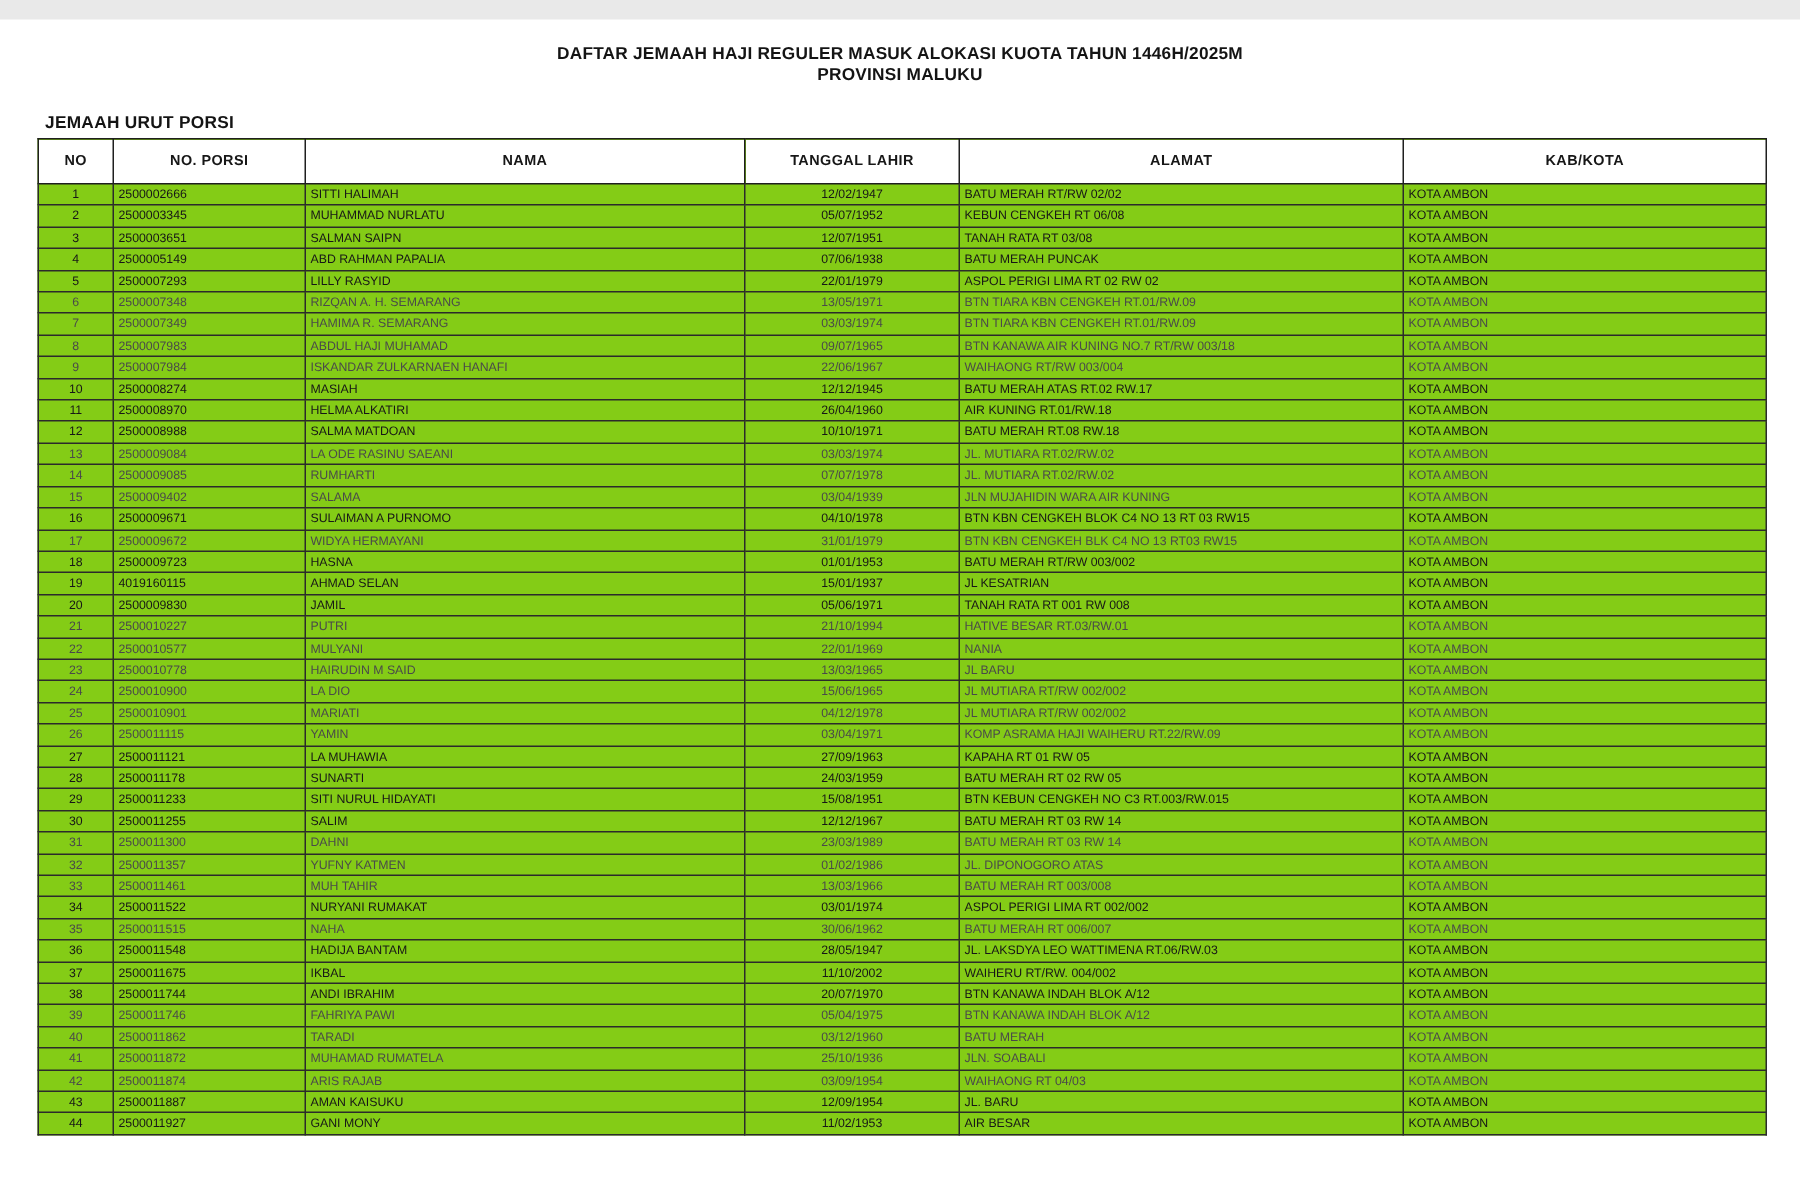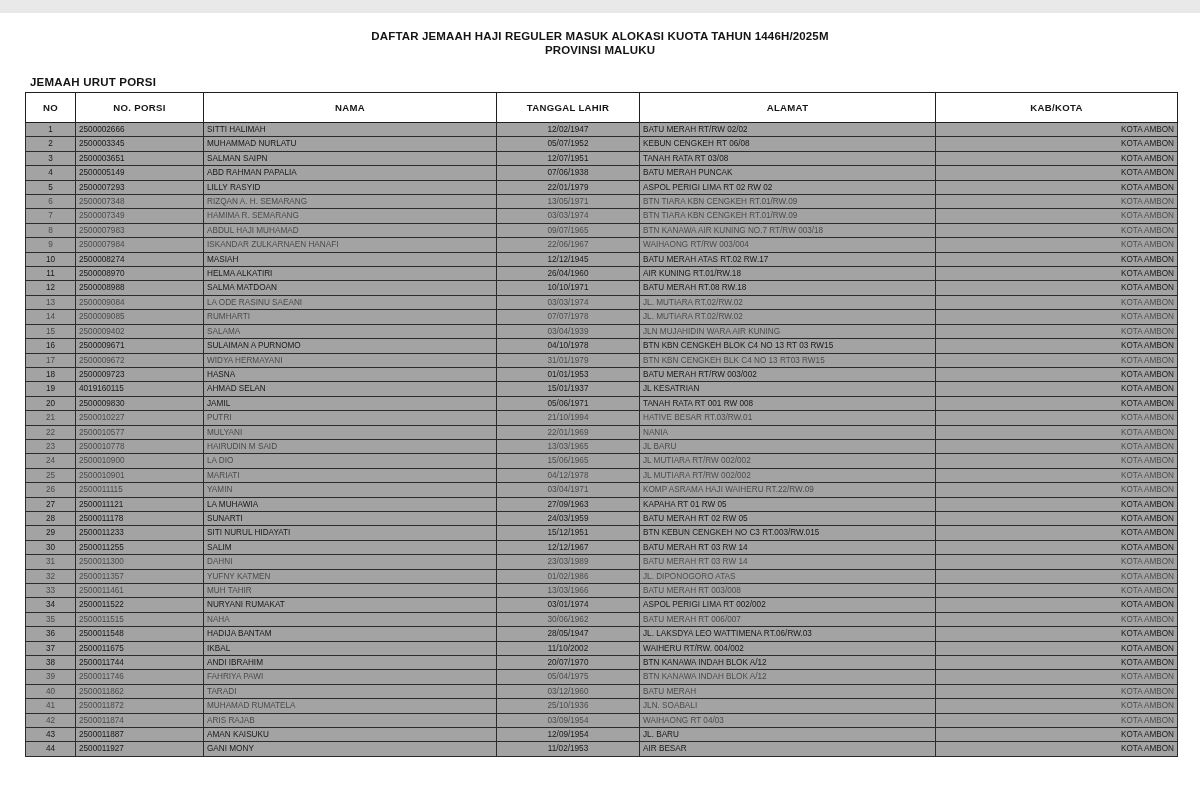--- a/index.html
+++ b/index.html
@@ -42,21 +42,21 @@
     font-weight: bold;
     color: #141414;
     letter-spacing: 0.2px;
   }
   table.main {
     position: absolute;
     top: 92px; left: 25px;
     width: 1152px;
     border-collapse: collapse;
     table-layout: fixed;
-    background: #a3a3a3;
+    background: #84cc16;
   }
   table.main th, table.main td {
     border: 1px solid #2b2b2b;
     padding: 0 3px;
     font-size: 8.2px;
     color: #171717;
     line-height: 13.4px;
     height: 13.4px;
     overflow: hidden;
     white-space: nowrap;
@@ -77,21 +77,21 @@
   col.c-nama   { width: 293px; }
   col.c-tgl    { width: 143px; }
   col.c-alamat { width: 296px; }
   col.c-kab    { width: 242px; }
 
   td.no    { text-align: center; }
   td.porsi { text-align: left; }
   td.nama  { text-align: left; }
   td.tgl   { text-align: center; margin-left: 19px; }
   td.alamat{ text-align: left; }
-  td.kab   { text-align: right; }
+  td.kab   { text-align: left; }
 
   
   tr.faint td { color: #4a4a4a; }
 </style>
 </head>
 <body>
 
 <div id="page">
 
   <div class="top-margin"></div>
@@ -344,21 +344,21 @@
           <td class="porsi">2500011178</td>
           <td class="nama">SUNARTI</td>
           <td class="tgl">24/03/1959</td>
           <td class="alamat">BATU MERAH RT 02 RW 05</td>
           <td class="kab">KOTA AMBON</td>
         </tr>
         <tr>
           <td class="no">29</td>
           <td class="porsi">2500011233</td>
           <td class="nama">SITI NURUL HIDAYATI</td>
-          <td class="tgl">15/12/1951</td>
+          <td class="tgl">15/08/1951</td>
           <td class="alamat">BTN KEBUN CENGKEH NO C3 RT.003/RW.015</td>
           <td class="kab">KOTA AMBON</td>
         </tr>
         <tr>
           <td class="no">30</td>
           <td class="porsi">2500011255</td>
           <td class="nama">SALIM</td>
           <td class="tgl">12/12/1967</td>
           <td class="alamat">BATU MERAH RT 03 RW 14</td>
           <td class="kab">KOTA AMBON</td>

